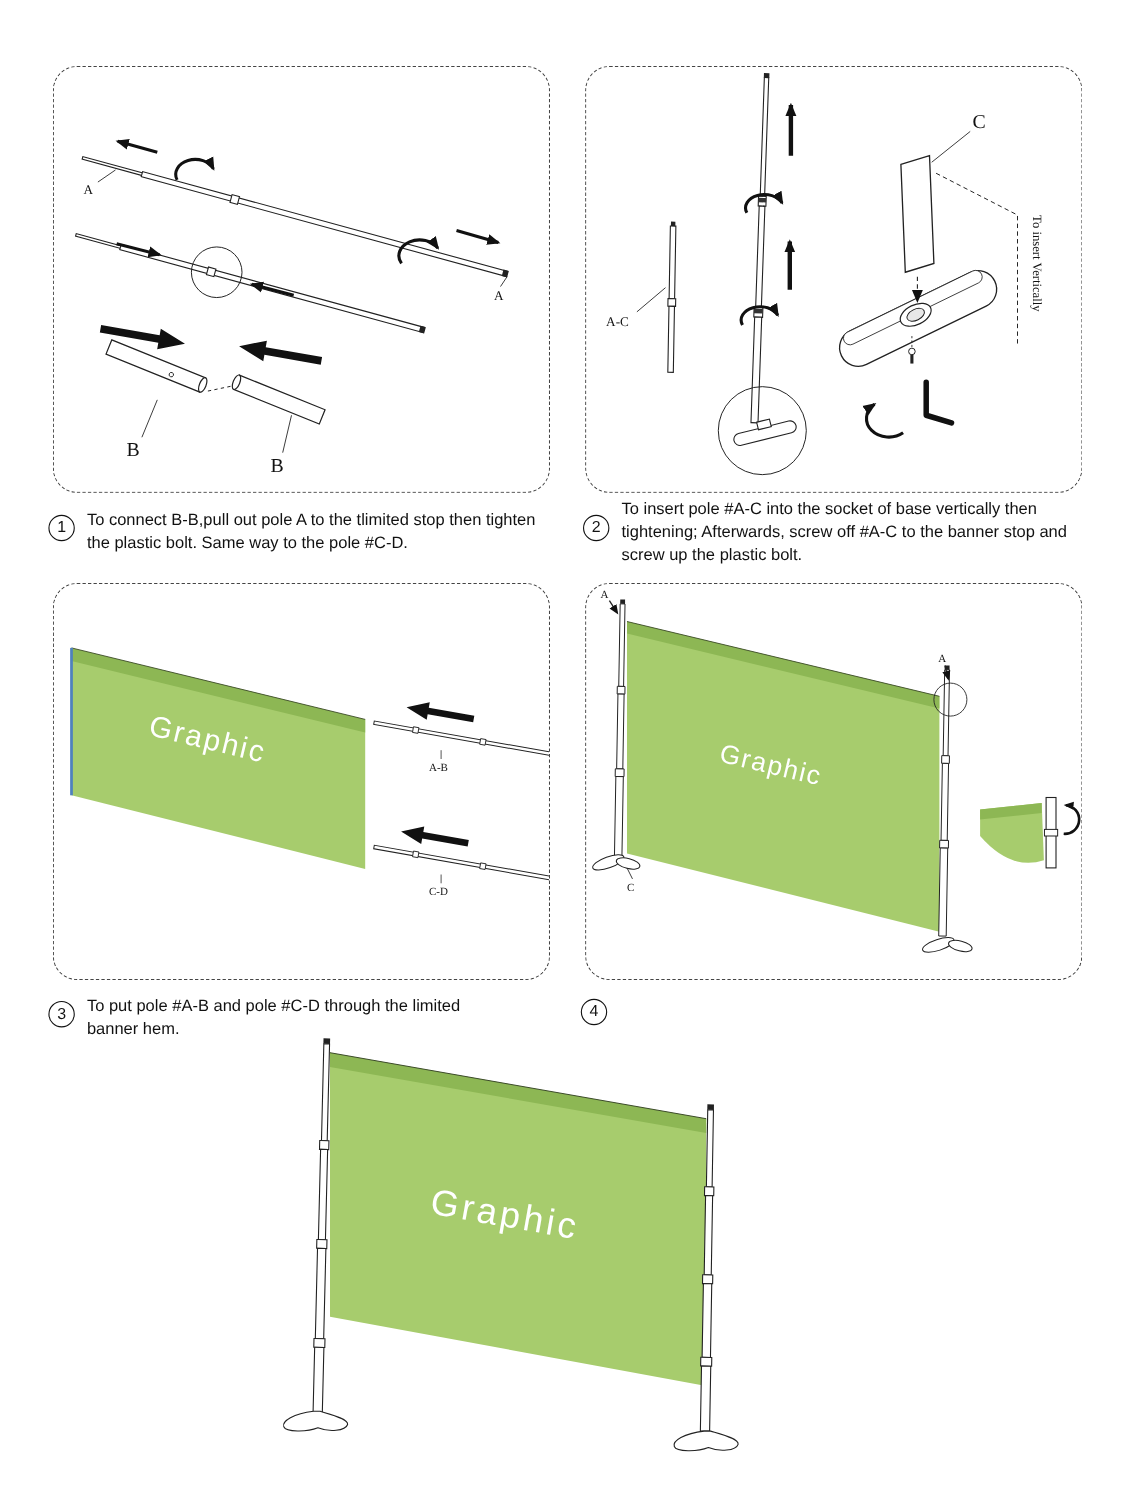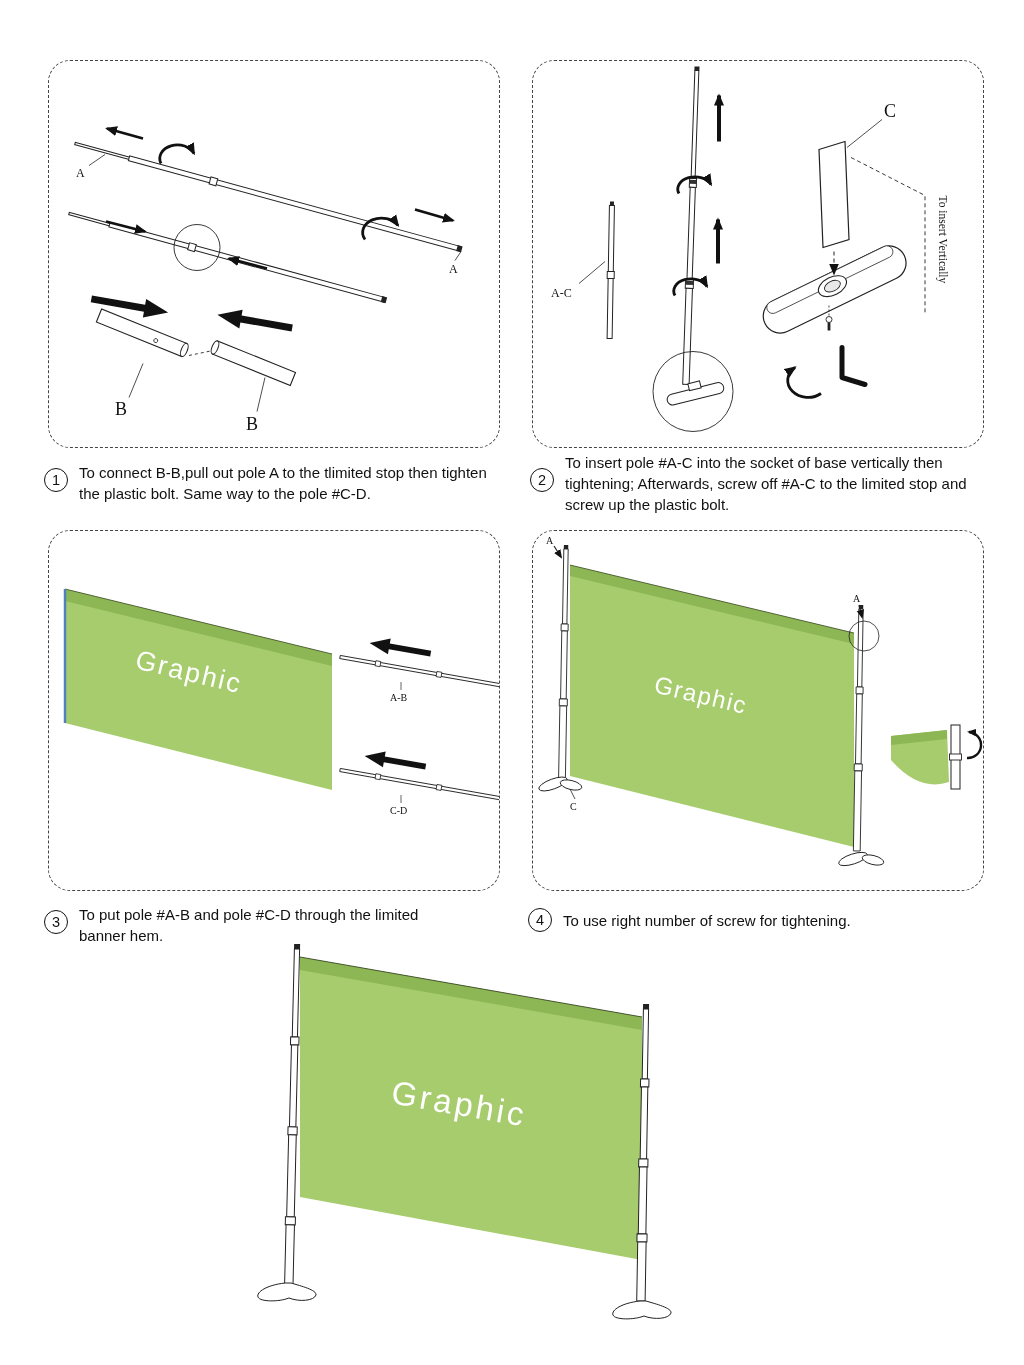--- a/index.html
+++ b/index.html
@@ -148,21 +148,21 @@
     <span class="stepnum" style="margin-top:6px">
         <span>1</span>
       </span>
     <p class="steptext" style="width:410px">To connect B-B,pull out pole A to the tlimited stop then tighten the plastic bolt. Same way to the pole #C-D.</p>
   </div>
 
   <div class="step" style="left:530px;top:452px;width:470px">
     <span class="stepnum" style="margin-top:16px">
         <span>2</span>
       </span>
-    <p class="steptext" style="width:432px">To insert pole #A-C into the socket of base vertically then tightening; Afterwards, screw off #A-C to the limited stop and screw up the plastic bolt.</p>
+    <p class="steptext" style="width:432px">To insert pole #A-C into the socket of base vertically then tightening; Afterwards, screw off #A-C to the banner stop and screw up the plastic bolt.</p>
   </div>
 
   <section class="panel" style="left:48px;top:530px;width:450px;height:359px">
     <svg viewBox="0 0 450 357">
       <g>
         <polygon points="16,57 283,122 283,258 16,191" fill="#a7cc6d"></polygon>
         <polygon points="16,57 283,122 283,134 16,69" fill="#8db754"></polygon>
         <line x1="16" y1="57" x2="283" y2="122" stroke="#3c4a2a" stroke-width="0.8"></line>
         <line x1="16" y1="57" x2="16" y2="191" stroke-width="2.5" stroke="#4f81bd"></line>
         <text class="gtext" transform="translate(85,136) rotate(13.5)" font-size="27" letter-spacing="2">Graphic</text>
@@ -255,21 +255,20 @@
     <span class="stepnum" style="margin-top:6px">
         <span>3</span>
       </span>
     <p class="steptext" style="width:370px">To put pole #A-B and pole #C-D through the limited banner hem.</p>
   </div>
 
   <div class="step" style="left:528px;top:908px;width:460px">
     <span class="stepnum" style="margin-top:0px">
         <span>4</span>
       </span>
-    <p class="steptext" style="margin-top:2px">To use right number of screw for tightening.</p>
   </div>
 
   <div class="figwrap" style="left:230px;top:935px;width:480px;height:395px">
     <svg viewBox="0 0 480 395">
       <g>
         <polygon points="70,22 412,82 412,325 70,262" fill="#a7cc6d"></polygon>
         <polygon points="70,22 412,82 412,95 70,35" fill="#8db754"></polygon>
         <line x1="70" y1="22" x2="412" y2="82" stroke="#3c4a2a" stroke-width="0.9"></line>
         <text class="gtext" transform="translate(160,168) rotate(10)" font-size="33" letter-spacing="3">Graphic</text>
       </g>

